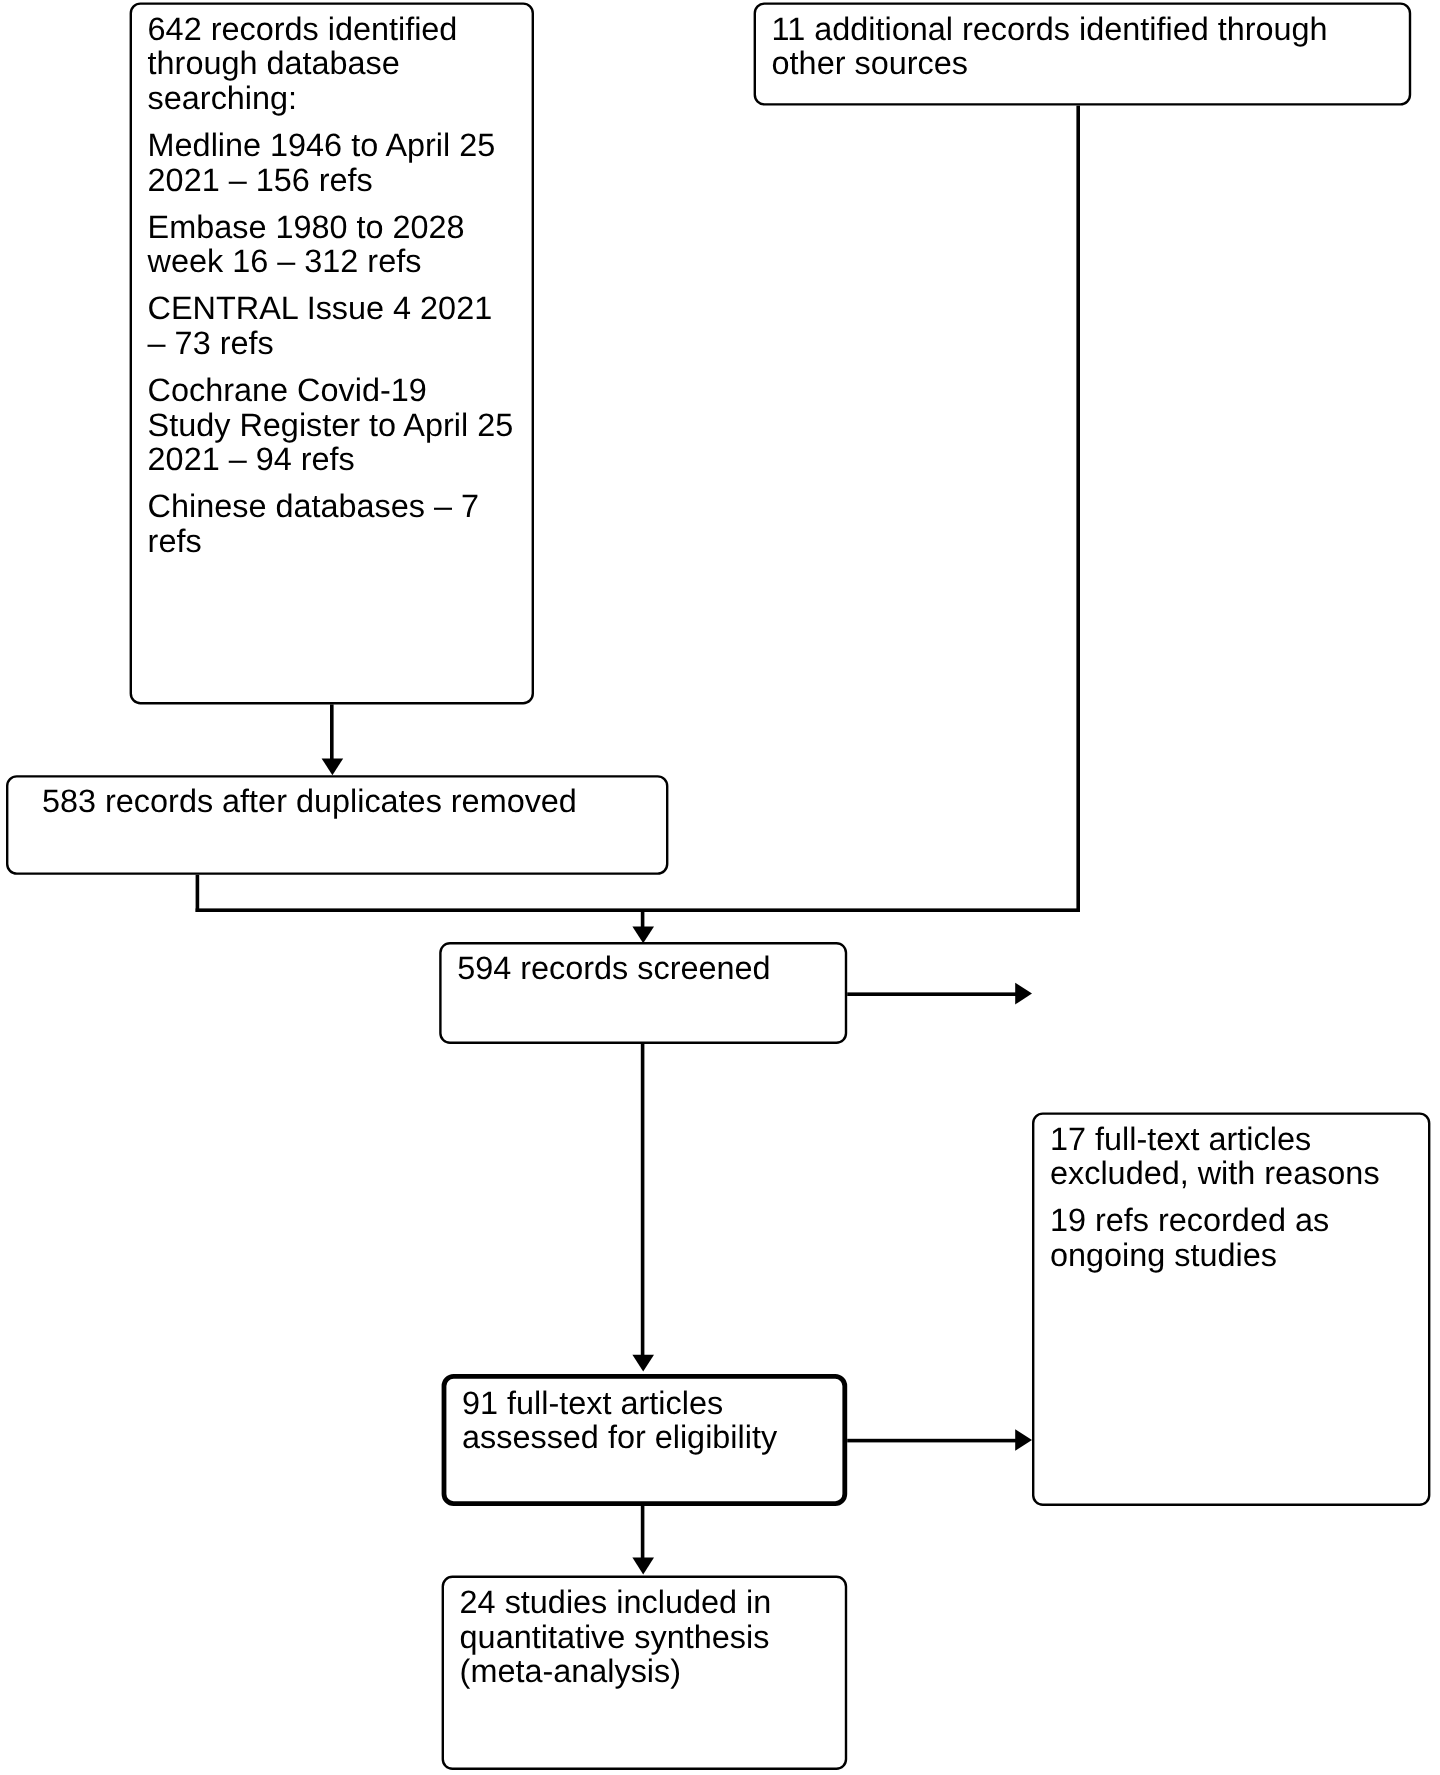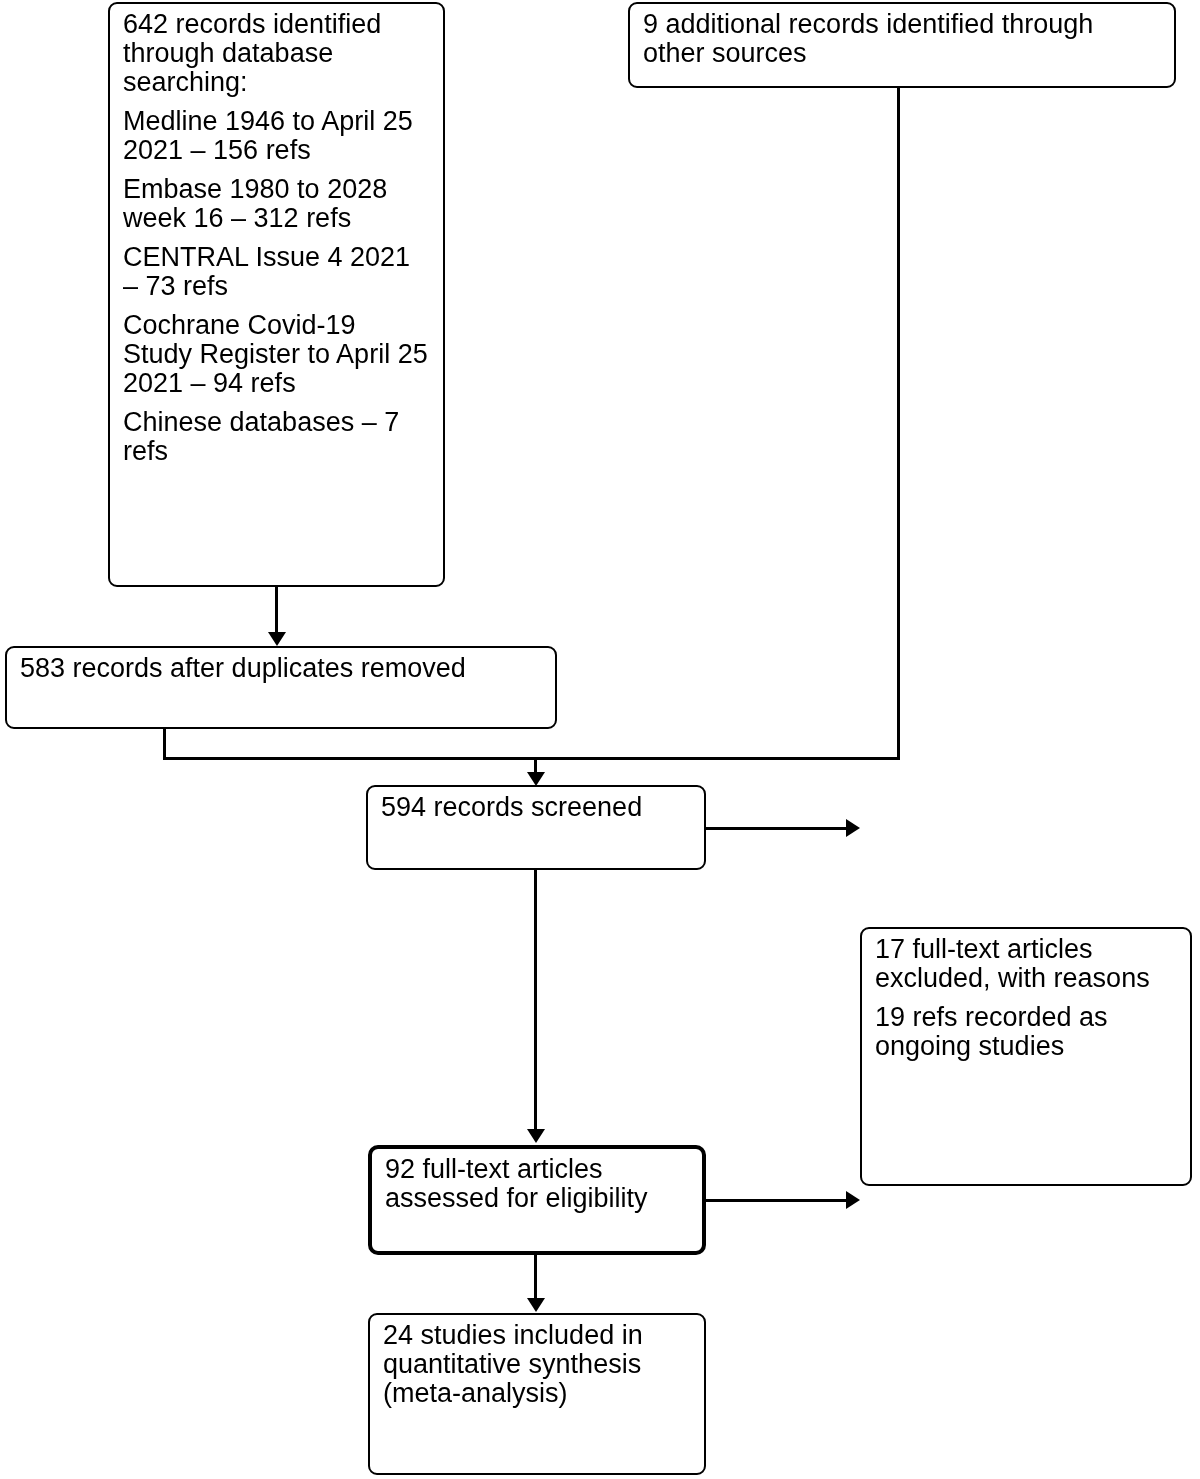--- a/index.html
+++ b/index.html
@@ -85,47 +85,47 @@
       <p class="para">Medline 1946 to April 25 2021 – 156 refs</p>
       <p class="para">Embase 1980 to 2028 week 16 – 312 refs</p>
       <p class="para">CENTRAL Issue 4 2021 – 73 refs</p>
       <p class="para">Cochrane Covid-19 Study Register to April 25 2021 – 94 refs</p>
       <p class="para">Chinese databases – 7 refs</p>
     </div>
   </div>
 
   <div class="flow-box" style="left:628px; top:2px; width:548px; height:86px;">
     <div class="box-inner">
-      <p class="para">9 additional records identified through other sources</p>
+      <p class="para">11 additional records identified through other sources</p>
     </div>
   </div>
 
-  <div class="flow-box" style="left:5px; top:646px; width:552px; height:83px;">
+  <div class="flow-box" style="left:5px; top:646px; width:552px; height:83px;padding-left:15px;">
     <div class="box-inner">
       <p class="para">583 records after duplicates removed</p>
     </div>
   </div>
 
   <div class="flow-box" style="left:366px; top:785px; width:340px; height:85px;">
     <div class="box-inner">
       <p class="para">594 records screened</p>
     </div>
   </div>
 
 
-  <div class="flow-box" style="left:860px; top:927px; width:332px; height:259px;">
+  <div class="flow-box" style="left:860px; top:927px; width:332px; height:328px;">
     <div class="box-inner">
       <p class="para">17 full-text articles excluded, with reasons</p>
       <p class="para">19 refs recorded as ongoing studies</p>
     </div>
   </div>
 
   <div class="flow-box thick" style="left:368px; top:1145px; width:338px; height:110px;">
     <div class="box-inner">
-      <p class="para">92 full-text articles assessed for eligibility</p>
+      <p class="para">91 full-text articles assessed for eligibility</p>
     </div>
   </div>
 
   <div class="flow-box" style="left:368px; top:1313px; width:338px; height:162px;">
     <div class="box-inner">
       <p class="para">24 studies included in quantitative synthesis (meta-analysis)</p>
     </div>
   </div>
 
   <div class="vline" style="left:275px; top:587px; width:3px; height:46px;"></div>

